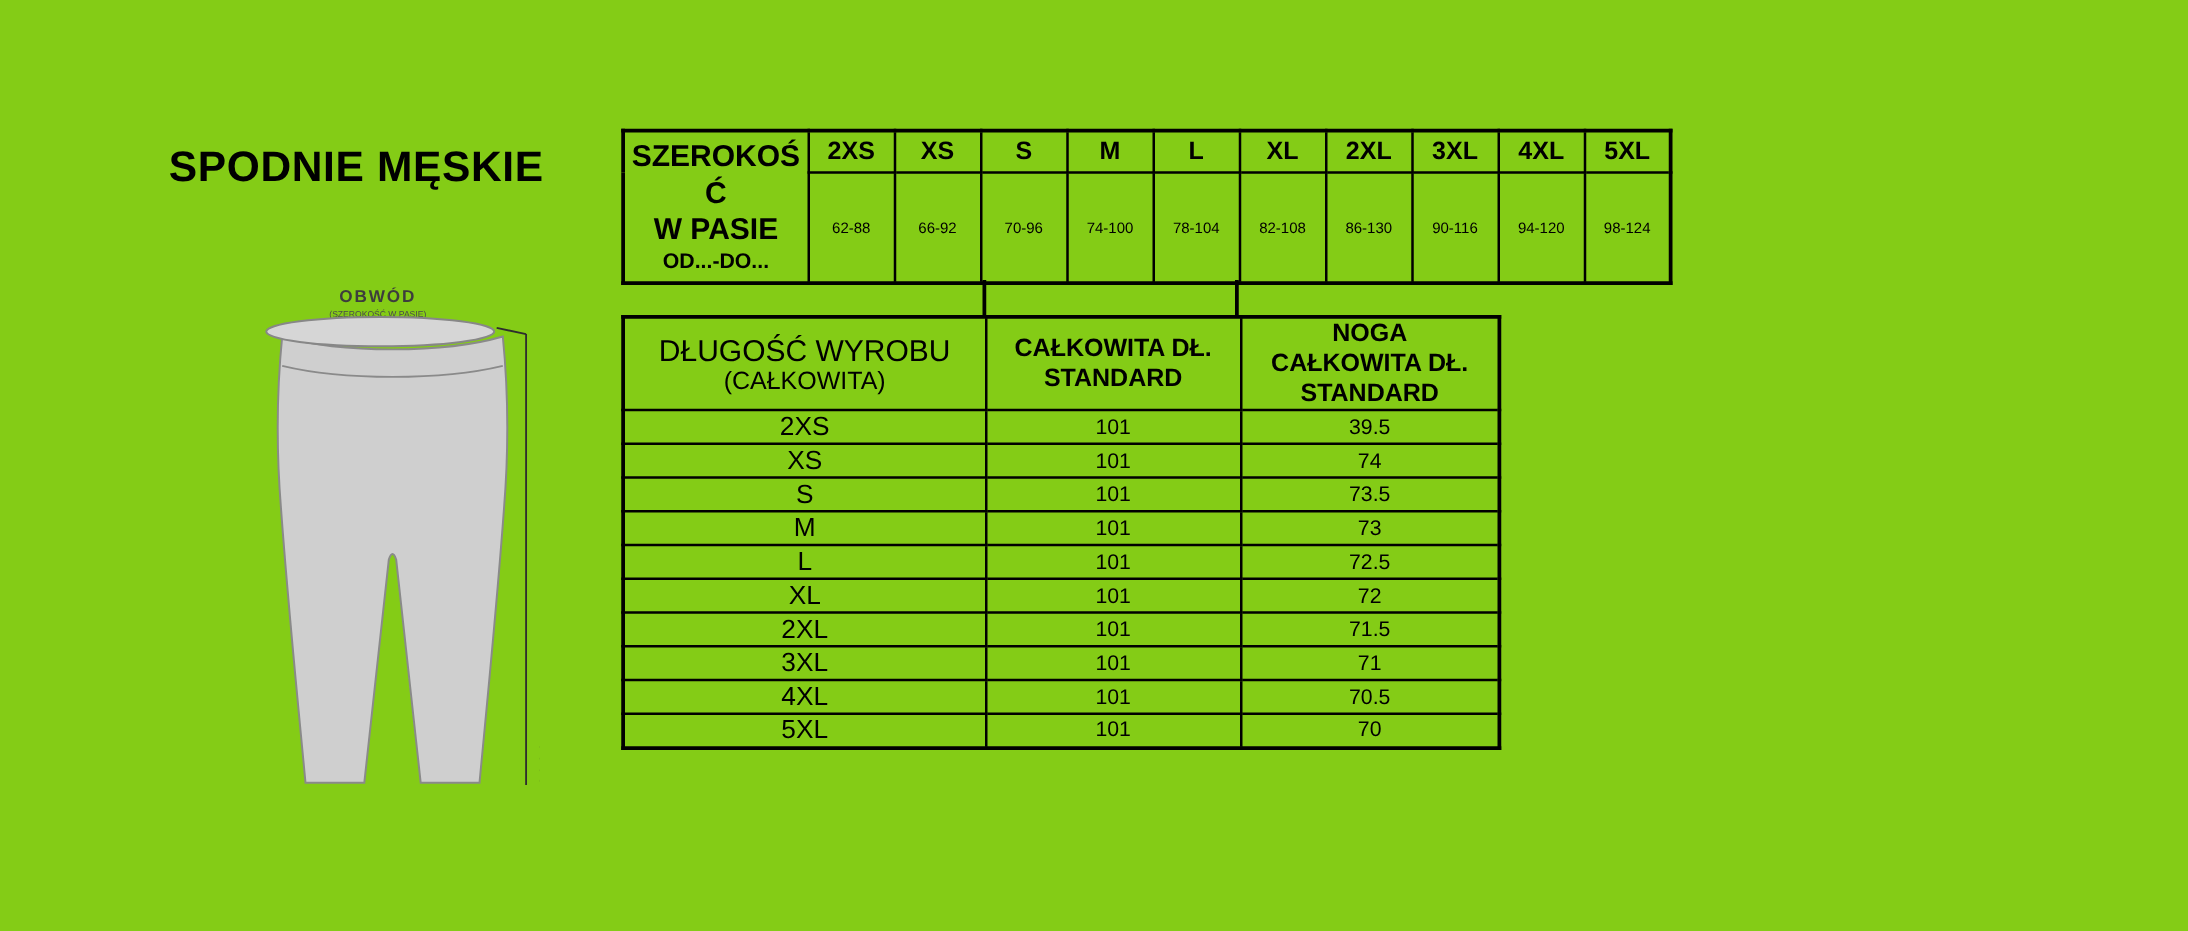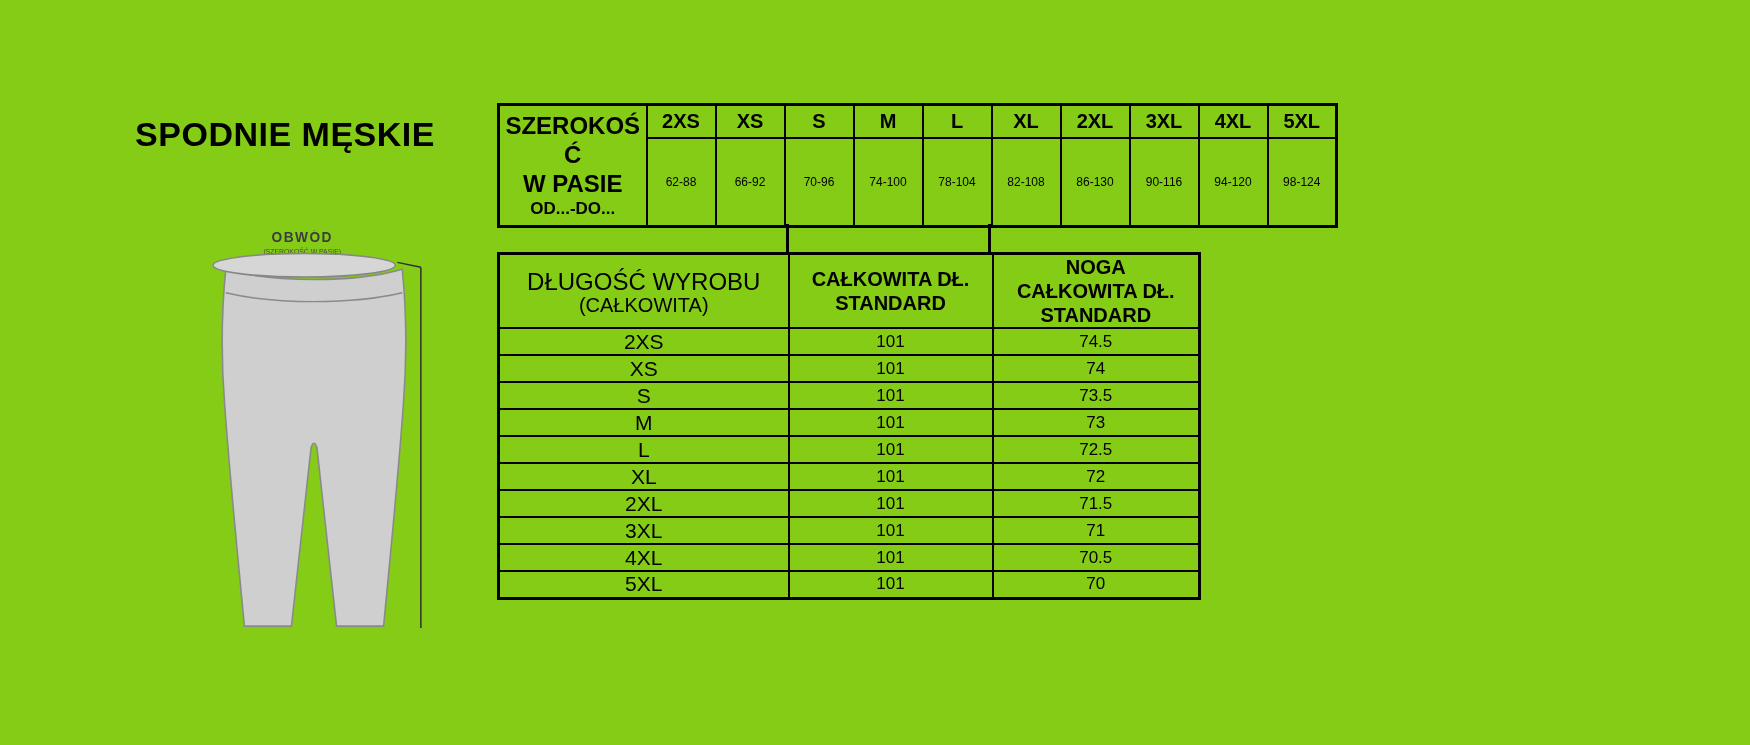--- a/index.html
+++ b/index.html
@@ -133,21 +133,21 @@
       </td>
       <td class="c3">
         <div>NOGA</div>
         <div>CAŁKOWITA DŁ.</div>
         <div>STANDARD</div>
       </td>
     </tr>
     <tr class="row">
       <td class="sz">2XS</td>
       <td class="val">101</td>
-      <td class="val">74.5</td>
+      <td class="val">39.5</td>
     </tr>
     <tr class="row">
       <td class="sz">XS</td>
       <td class="val">101</td>
       <td class="val">74</td>
     </tr>
     <tr class="row">
       <td class="sz">S</td>
       <td class="val">101</td>
       <td class="val">73.5</td>

